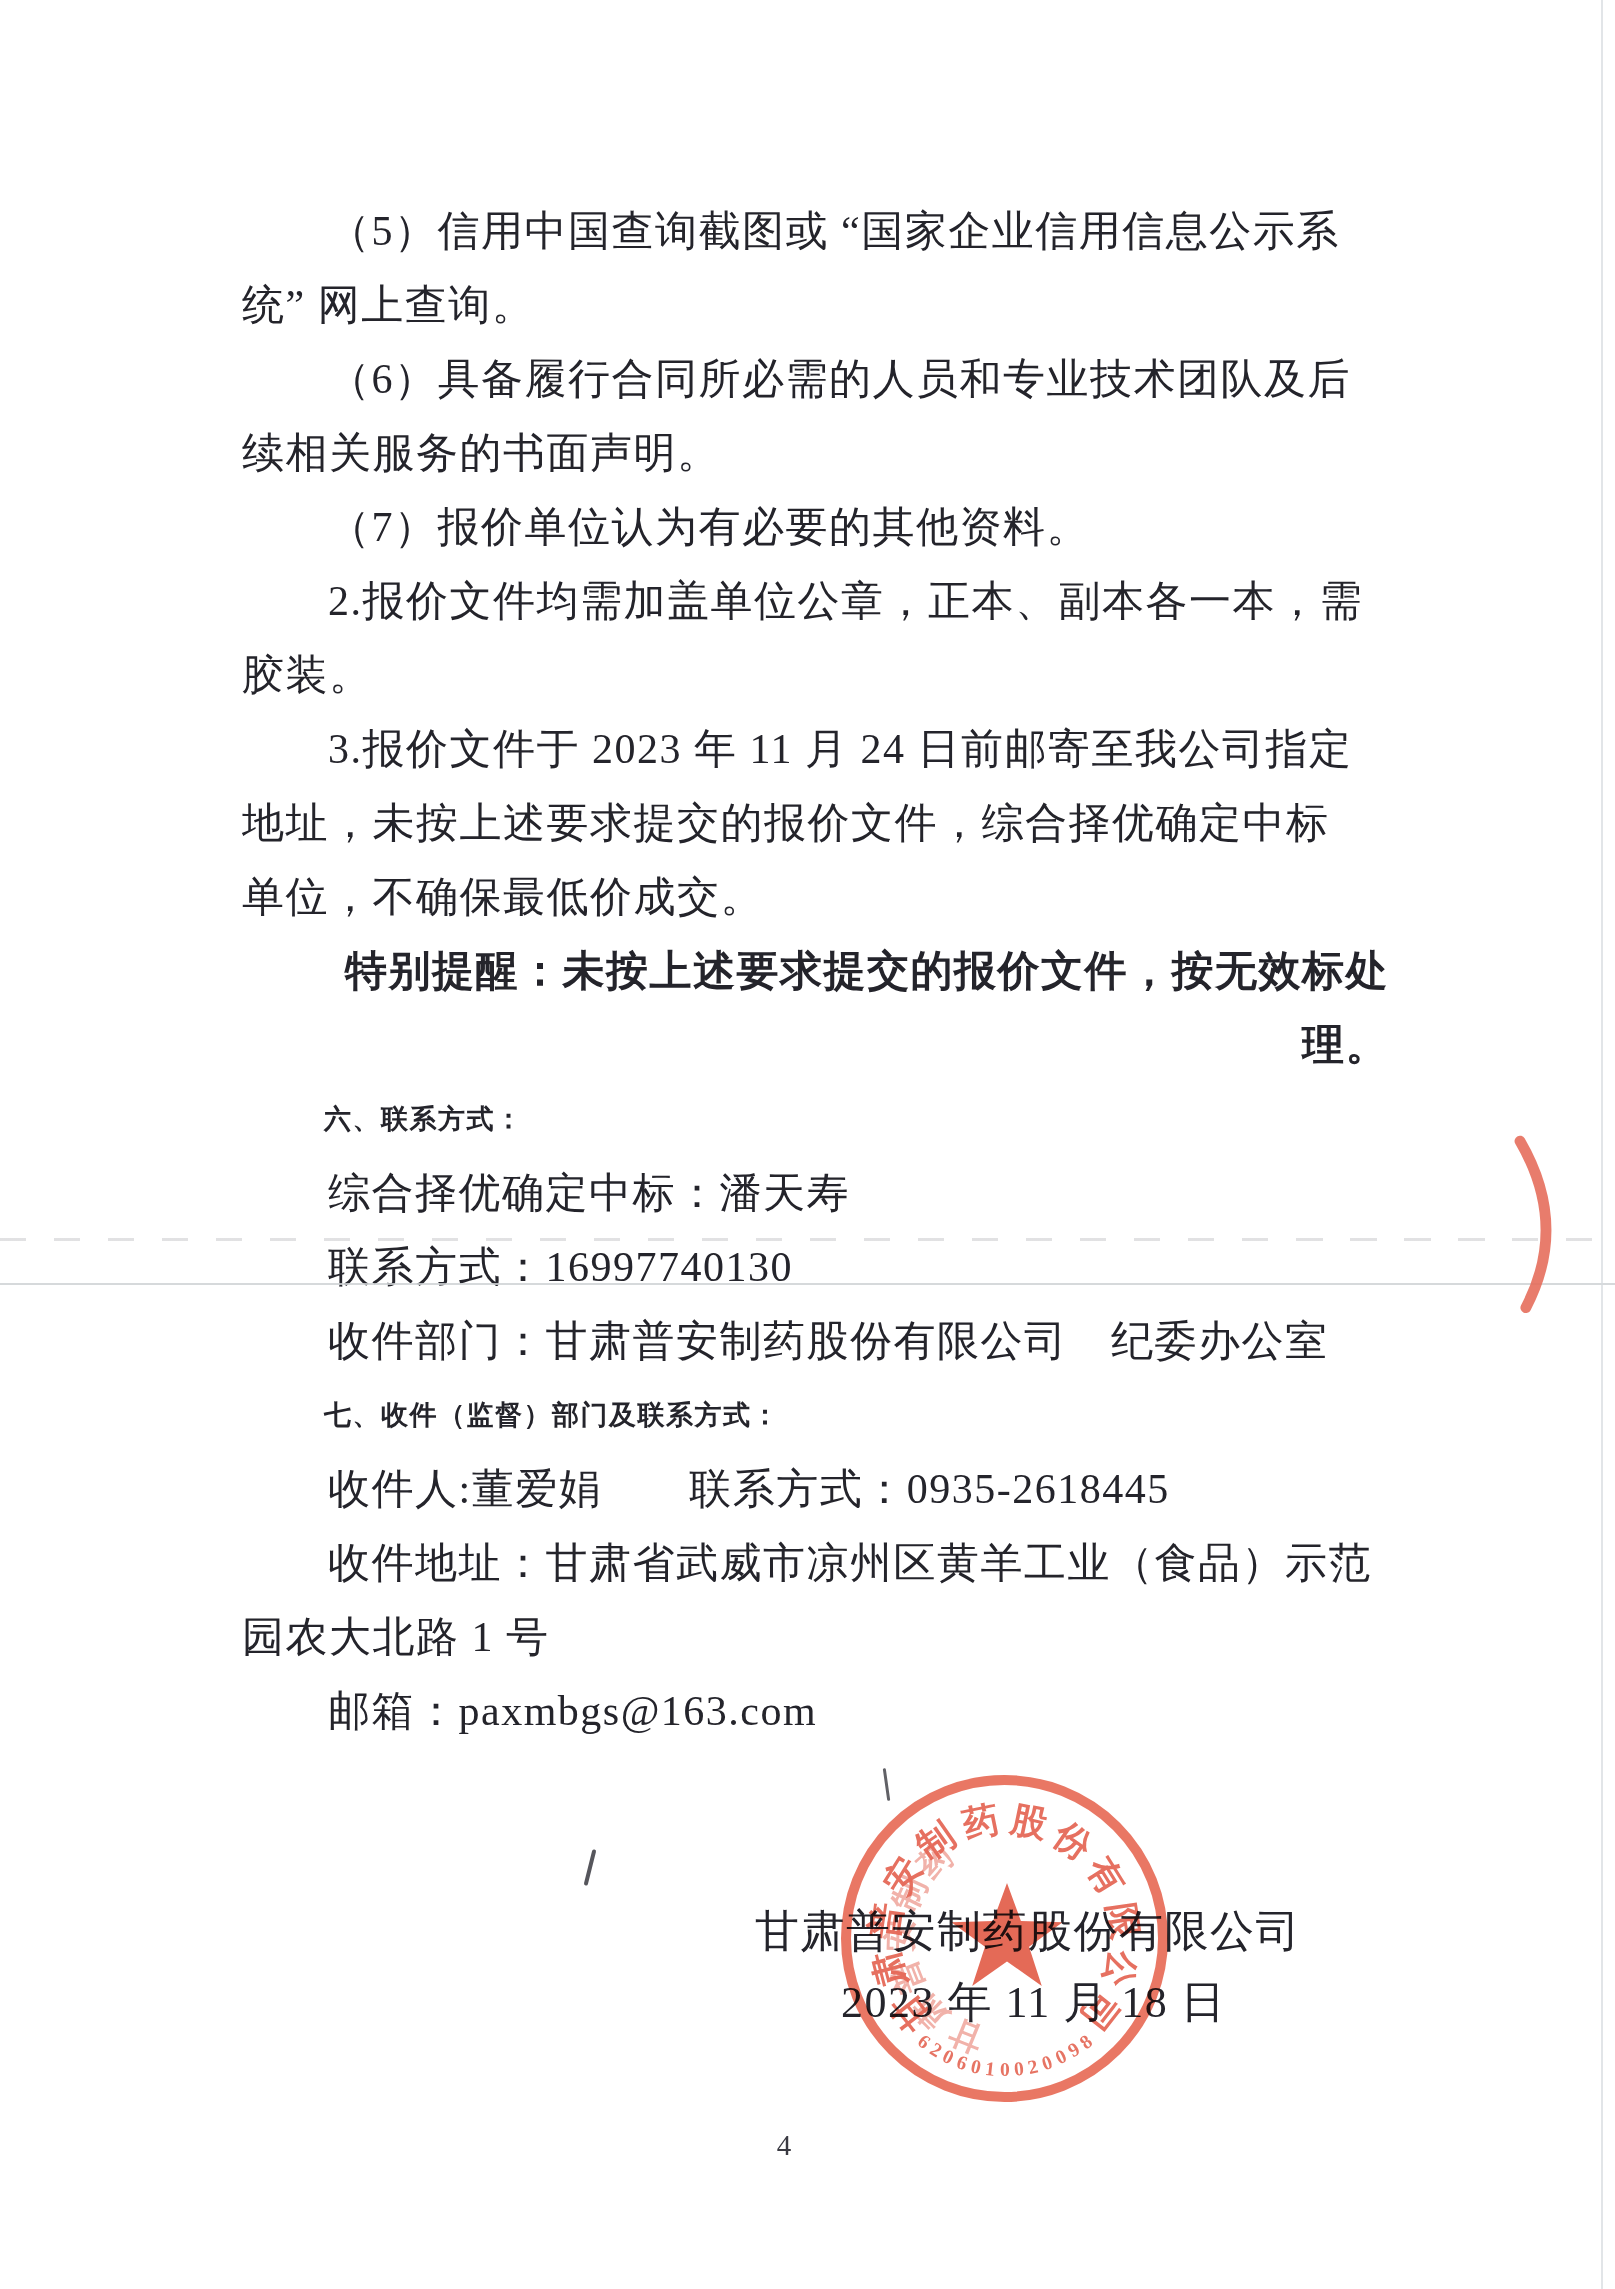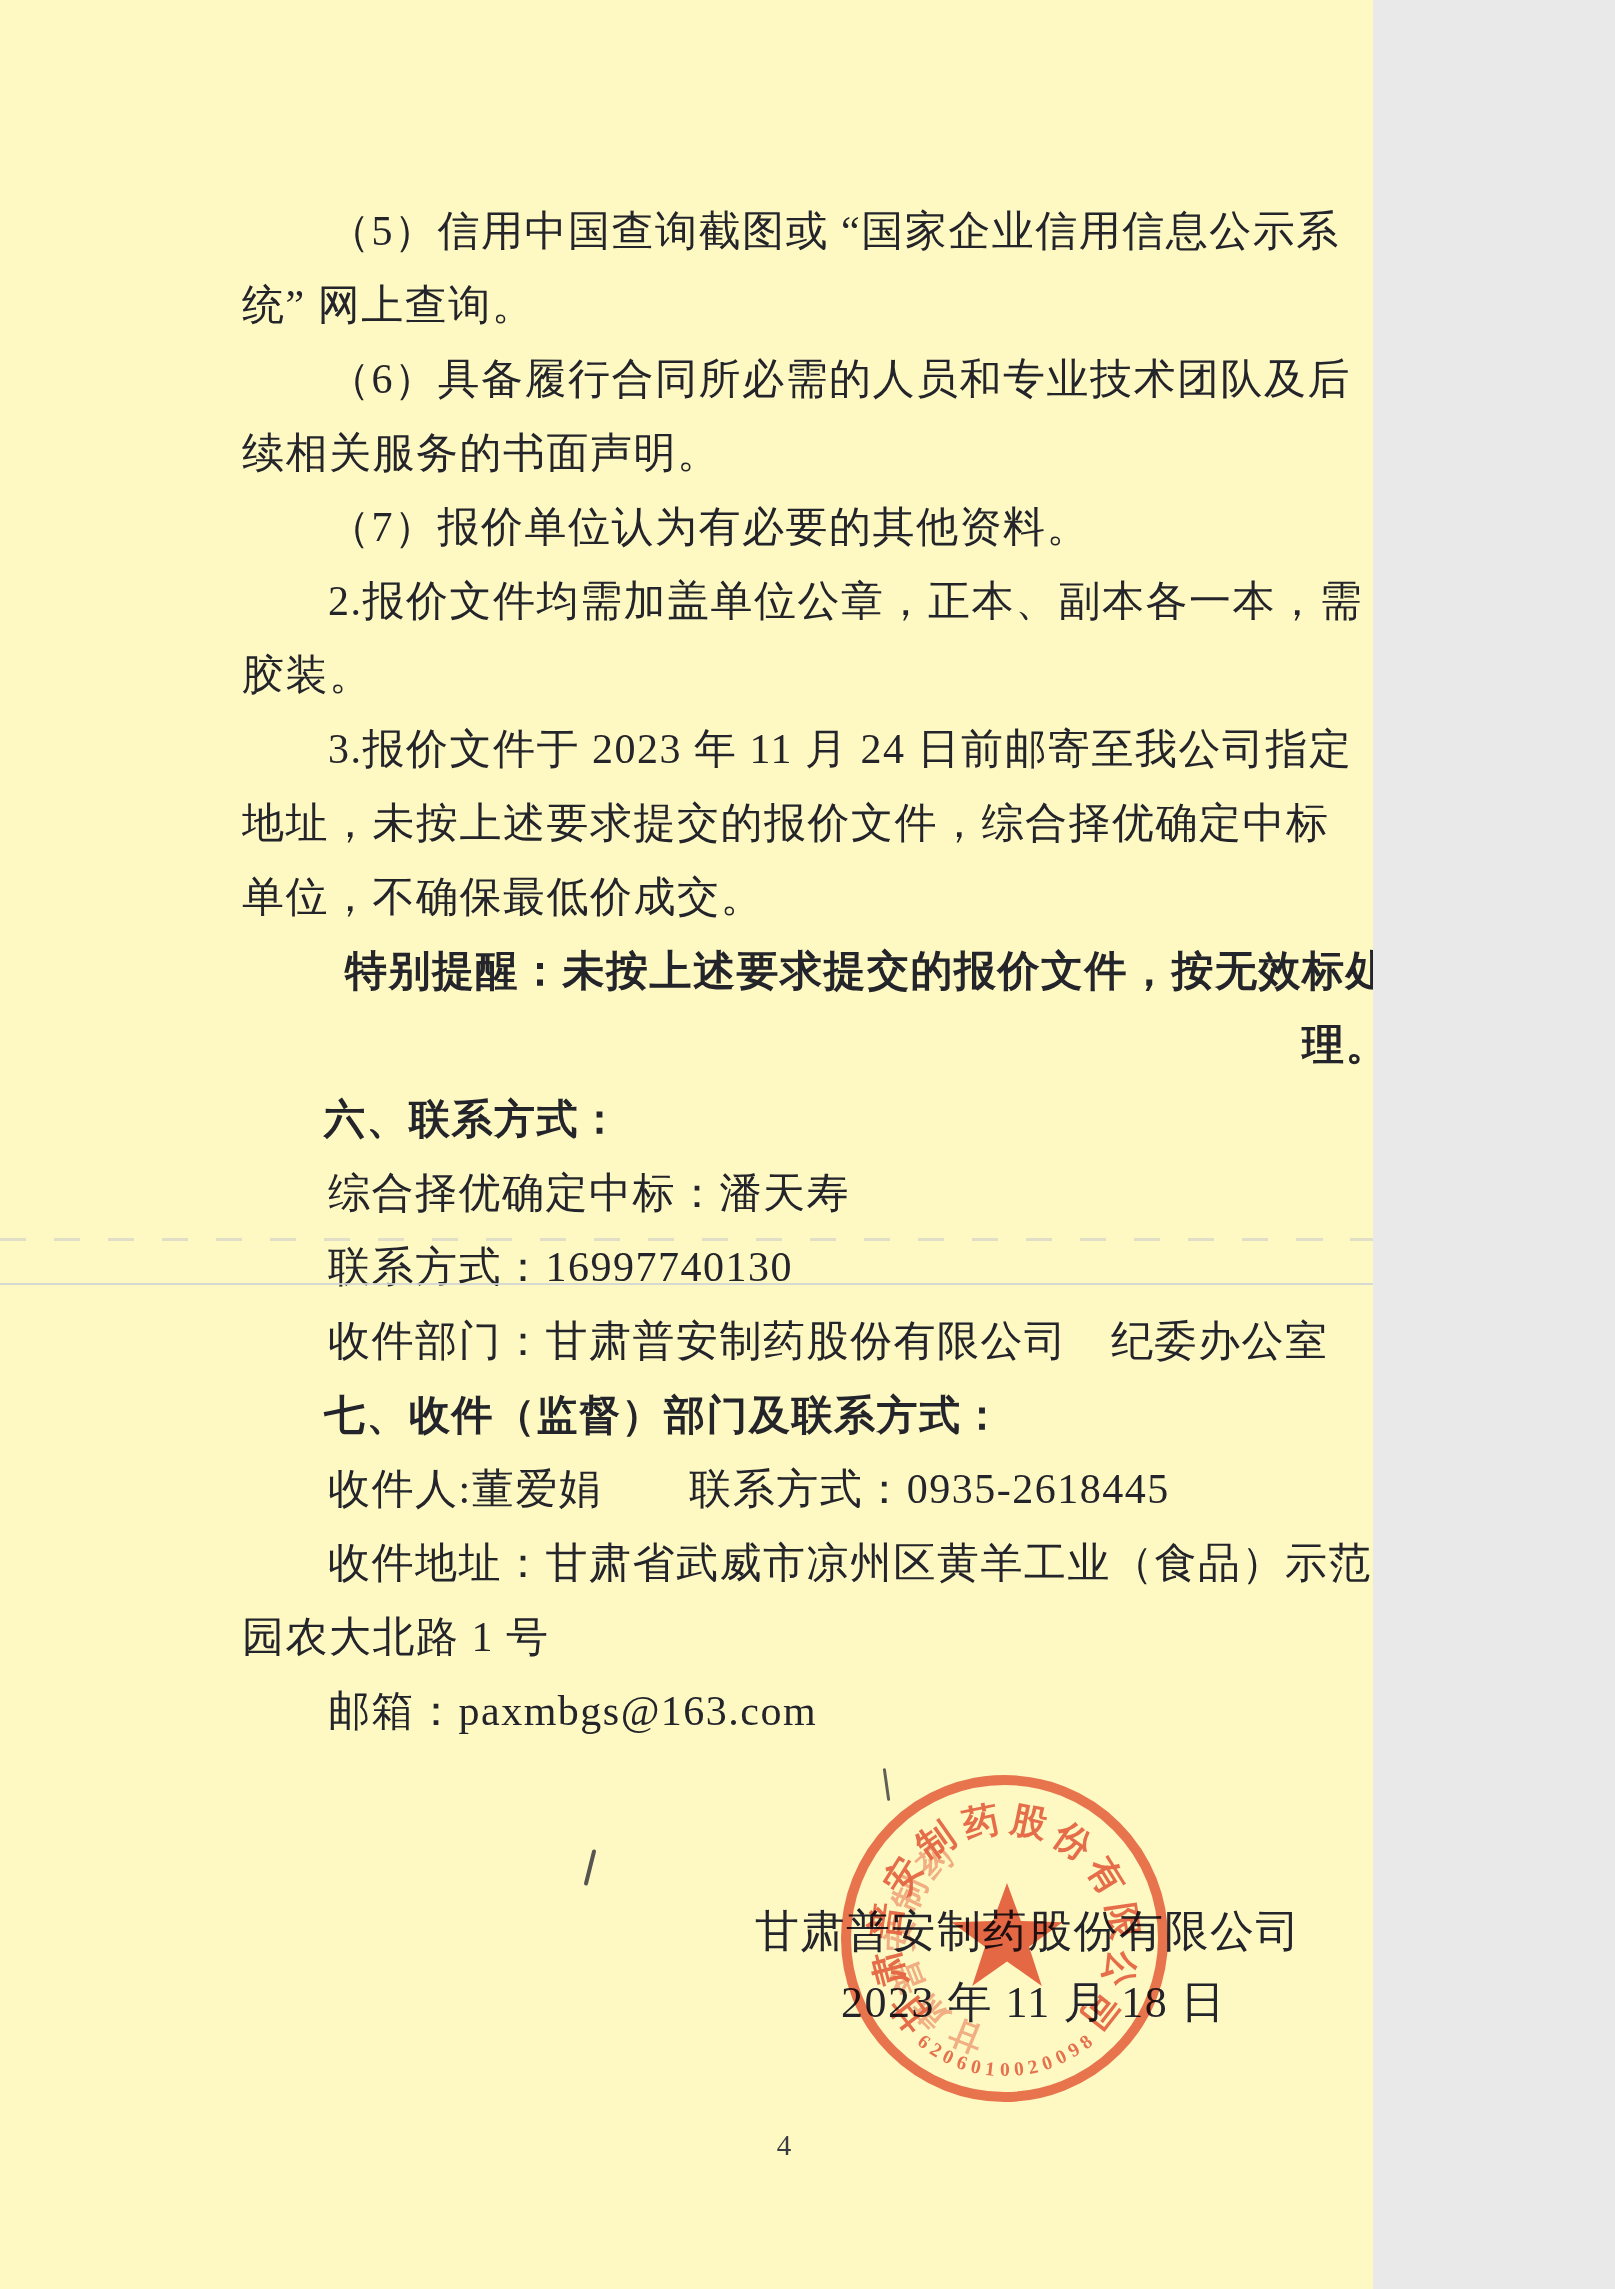--- a/index.html
+++ b/index.html
@@ -1,19 +1,19 @@
 <!DOCTYPE html>
 <html><head>
 <meta charset="utf-8">
 <style>
   html,body{margin:0;padding:0;background:#e9e9e9;}
   .page{
     position:relative;
-    width:1373px;height:2290px;
-    background:#fef9c3;
+    width:1615px;height:2290px;
+    background:#ffffff;
     overflow:hidden;
     font-family:"Liberation Serif", serif;
     color:#24242b;
   }
   .textblock{
     position:absolute;
     left:242px; top:194px; width:1147px;
   }
   .ln{
     font-size:42px;
@@ -21,21 +21,21 @@
     height:74px;
     letter-spacing:1.5px;
     white-space:nowrap;
   }
   .indent{ text-indent:86px; }
   .bold{ font-weight:700;text-align:right; }
   .heading{
     font-weight:700;
     font-family:"Liberation Sans", sans-serif;
     text-indent:82px;
-    font-size:41px;
+    font-size:27px;
   }
   .sig-line{
     position:absolute;
     font-size:44px;
     letter-spacing:1.5px;
     white-space:nowrap;
   }
   .pagenum{
     position:absolute;
     left:0; top:2129px; width:1568px;

